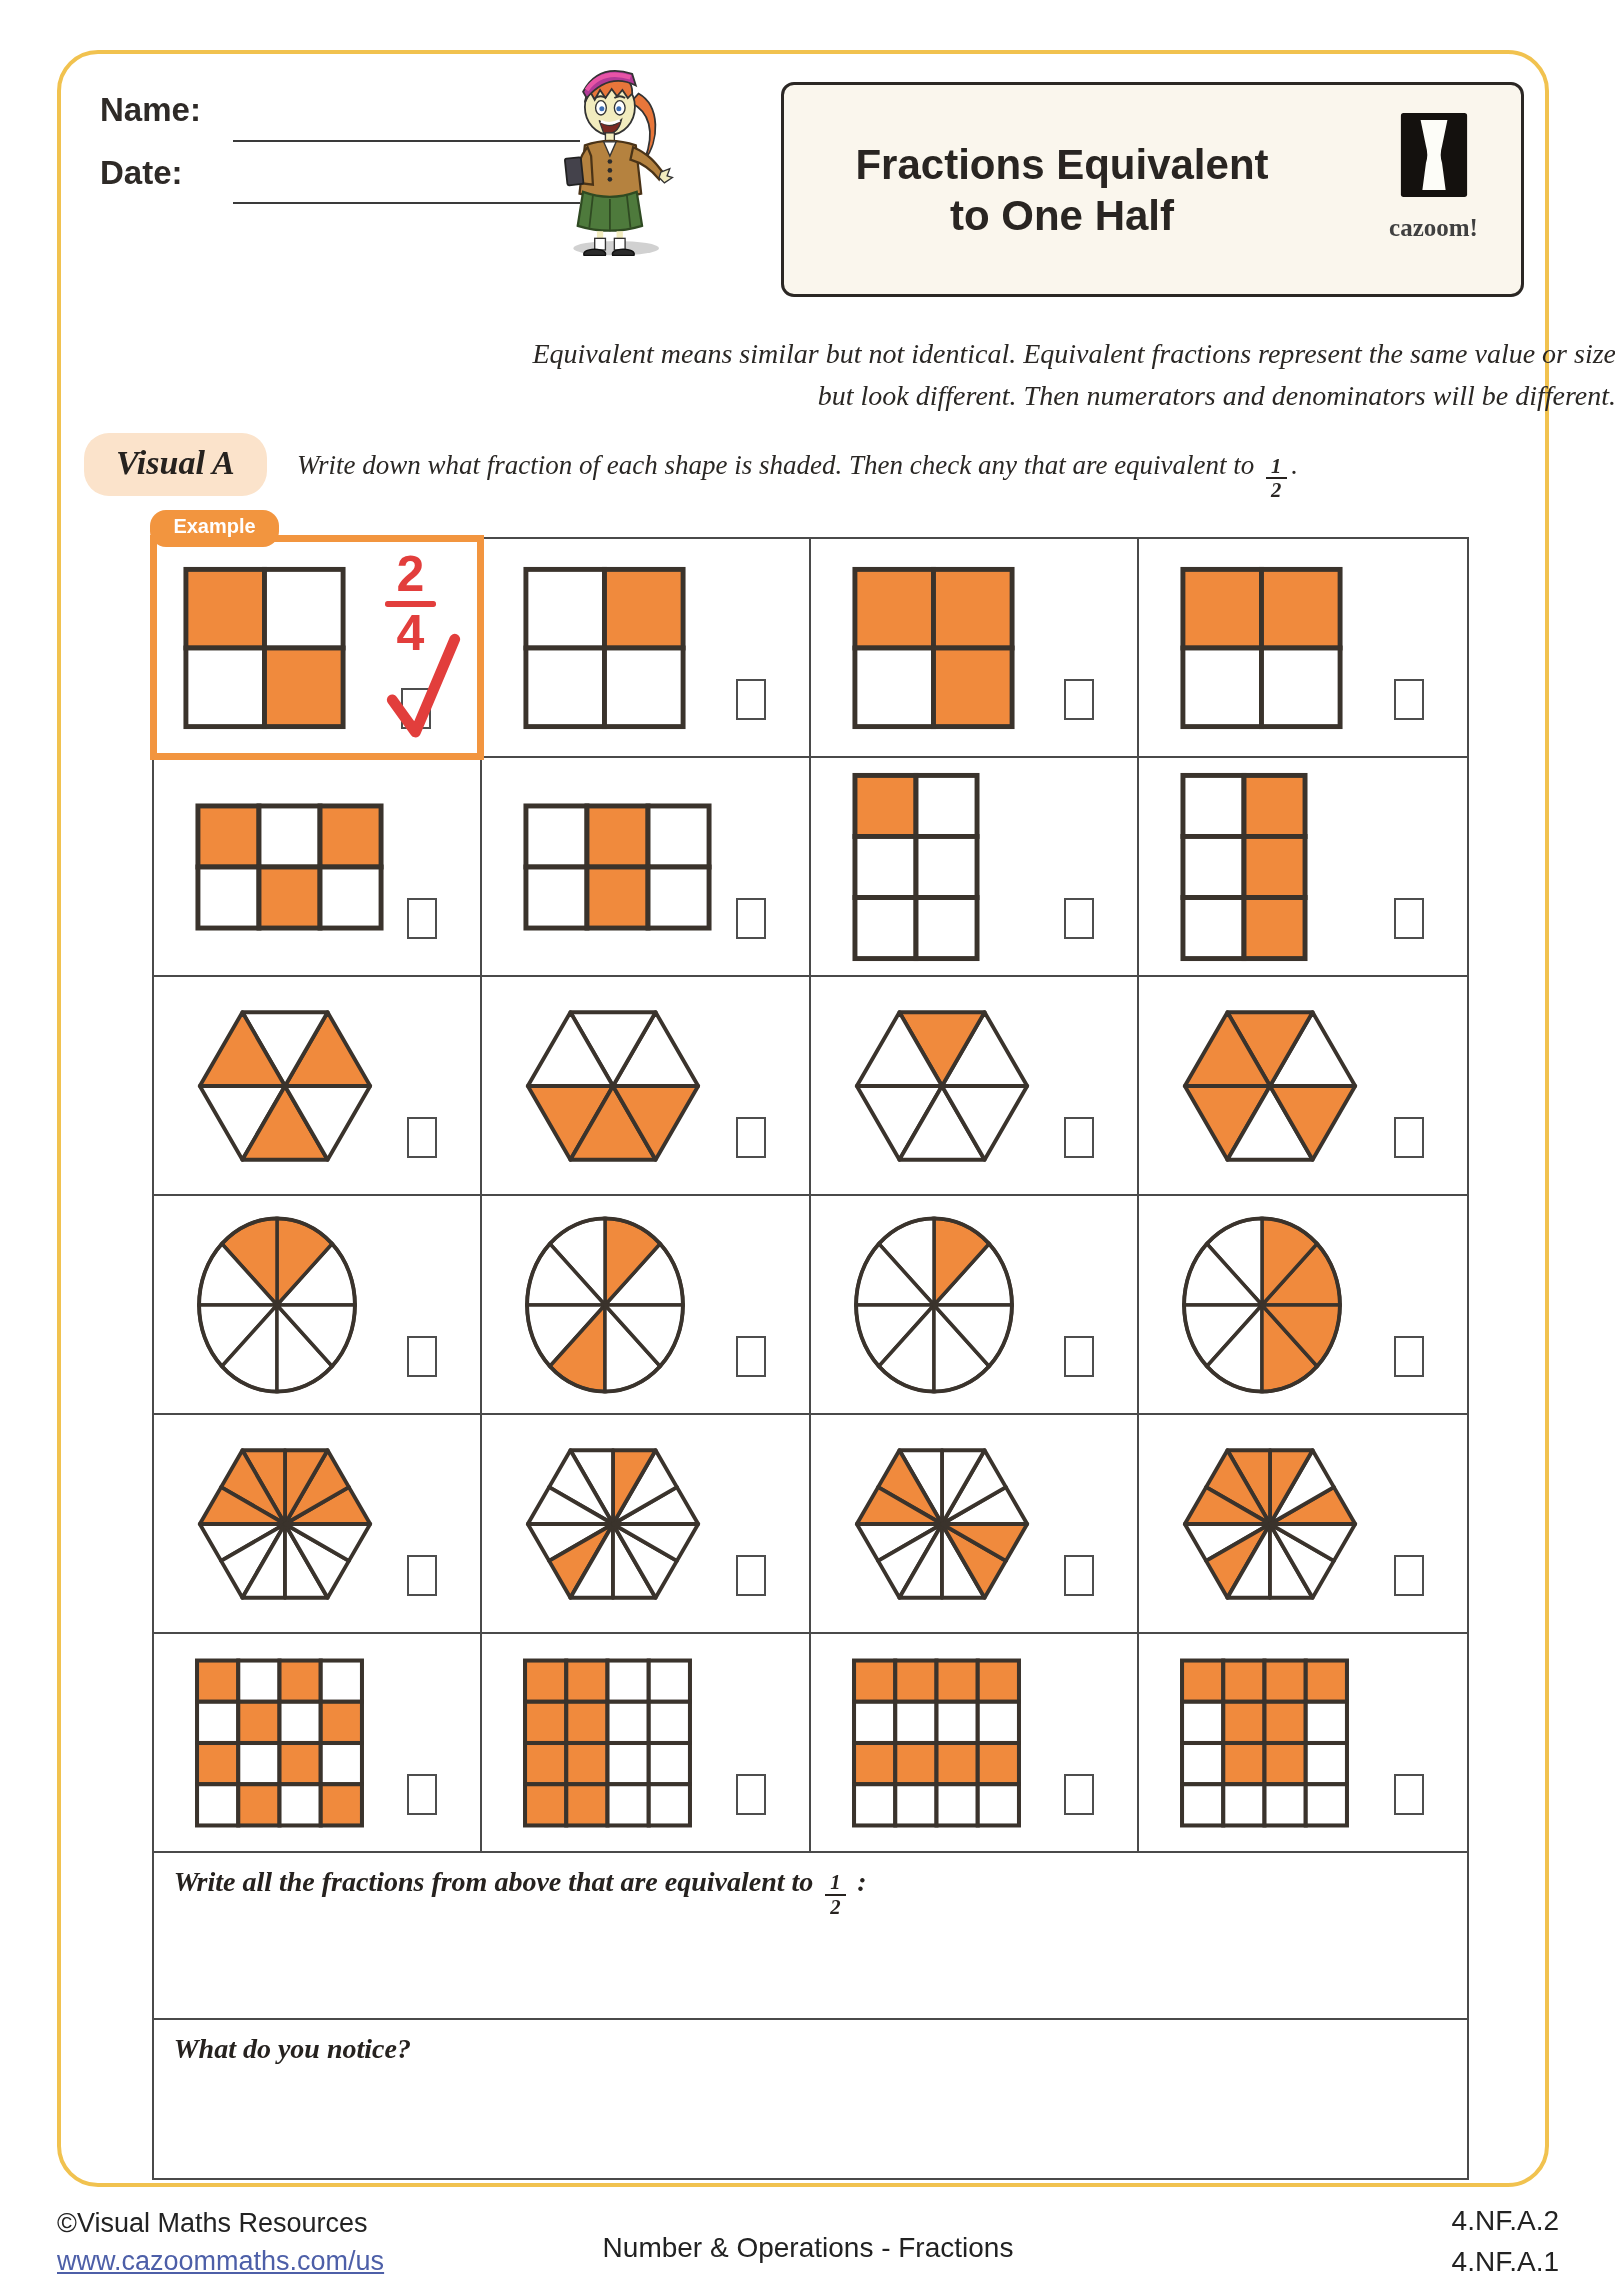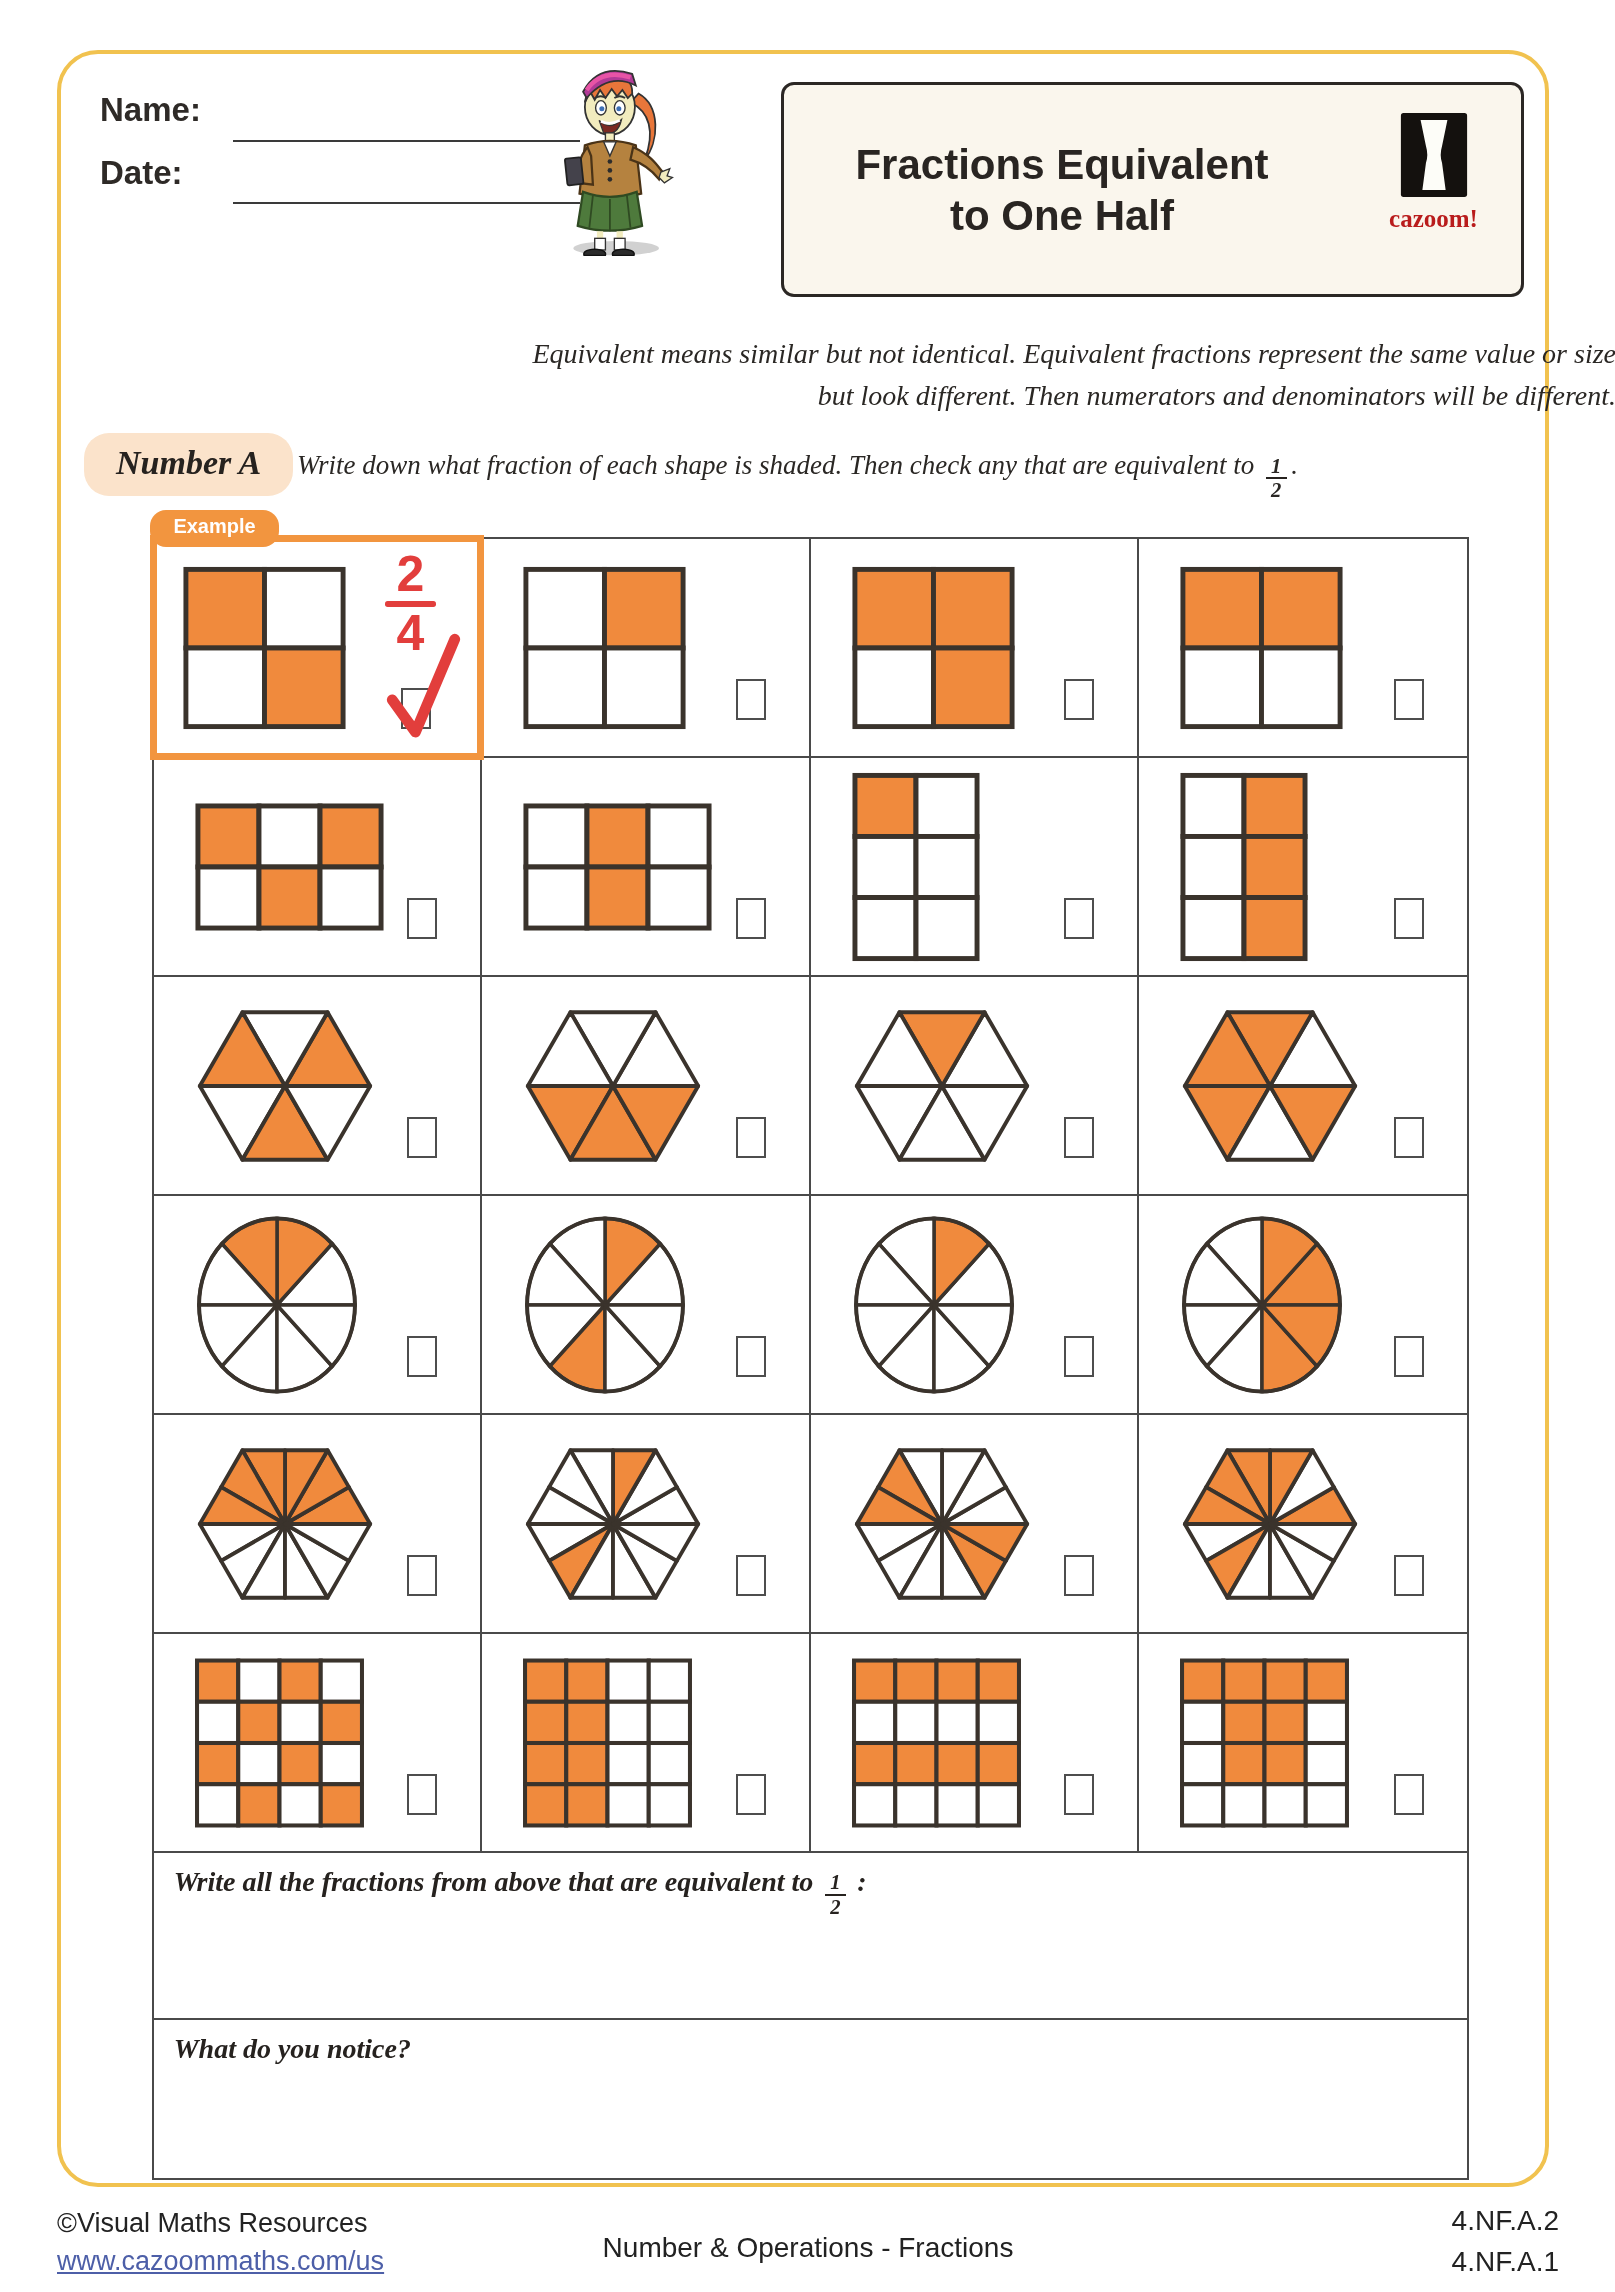--- a/index.html
+++ b/index.html
@@ -15,21 +15,21 @@
   .date-label{left:100px;top:154px}
   .write-line{position:absolute;width:347px;height:36px;border-bottom:2.7px solid #3A3A3A}
   .name-line{left:233px;top:106px}
   .date-line{left:233px;top:168px}
   .girl{position:absolute;left:530px;top:56px}
   .title-box{position:absolute;left:781px;top:82px;width:743px;height:215px;background:#FAF6ED;
              border:3.6px solid #2B2724;border-radius:13px}
   .title-text{position:absolute;left:27px;top:50%;transform:translateY(-50%);width:502px;
               text-align:center;font-weight:bold;font-size:42px;line-height:1.22;color:#292522}
   .logo{position:absolute;right:30px;top:27px;width:115px;text-align:center}
-  .logo-text{font-family:"Liberation Serif",serif;font-weight:bold;font-size:25px;color:#b91c1c;margin-top:4px}
+  .logo-text{font-family:"Liberation Serif",serif;font-weight:bold;font-size:25px;color:#404040;margin-top:13px}
   
   .intro{position:absolute;left:0;right:0;top:333px;text-align:right;
          font-family:"Liberation Serif",serif;font-style:italic;font-size:28px;line-height:1.5;color:#2A2724}
   
   .section-pill{position:absolute;left:84px;top:433px;background:#FBE3CB;border-radius:25px;
                 padding:10.7px 32px 14.3px;font-family:"Liberation Serif",serif;font-style:italic;
                 font-weight:bold;font-size:34px;color:#26221F}
   .instruction{position:absolute;left:297px;top:450px;font-family:"Liberation Serif",serif;
                font-style:italic;font-size:27px;color:#2A2724}
   .sfrac{display:inline-block;vertical-align:-23px;text-align:center;margin:0 4.5px;
@@ -125,21 +125,21 @@
       </svg>
       <div class="logo-text">cazoom!</div>
     </div>
   </div>
 
   <div class="intro">
     <span>Equivalent means similar but not identical. Equivalent fractions represent the same value or size</span><br>
     <span>but look different. Then numerators and denominators will be different.</span>
   </div>
 
-  <div class="section-pill">Number A</div>
+  <div class="section-pill">Visual A</div>
   <div class="instruction">
     <span>Write down what fraction of each shape is shaded. Then check any that are equivalent to</span>
     <span class="sfrac"><span class="fn">1</span><span class="fd">2</span></span><span>.</span>
   </div>
 
   <div id="grid">
 
     <div class="cell example">
         <div class="shape-wrap"><svg viewBox="0 0 187 187" width="167" height="167">
             <rect x="5.5" y="5.5" width="88" height="88" fill="#F08A3D" stroke="#3A332C" stroke-width="5.5"></rect>

